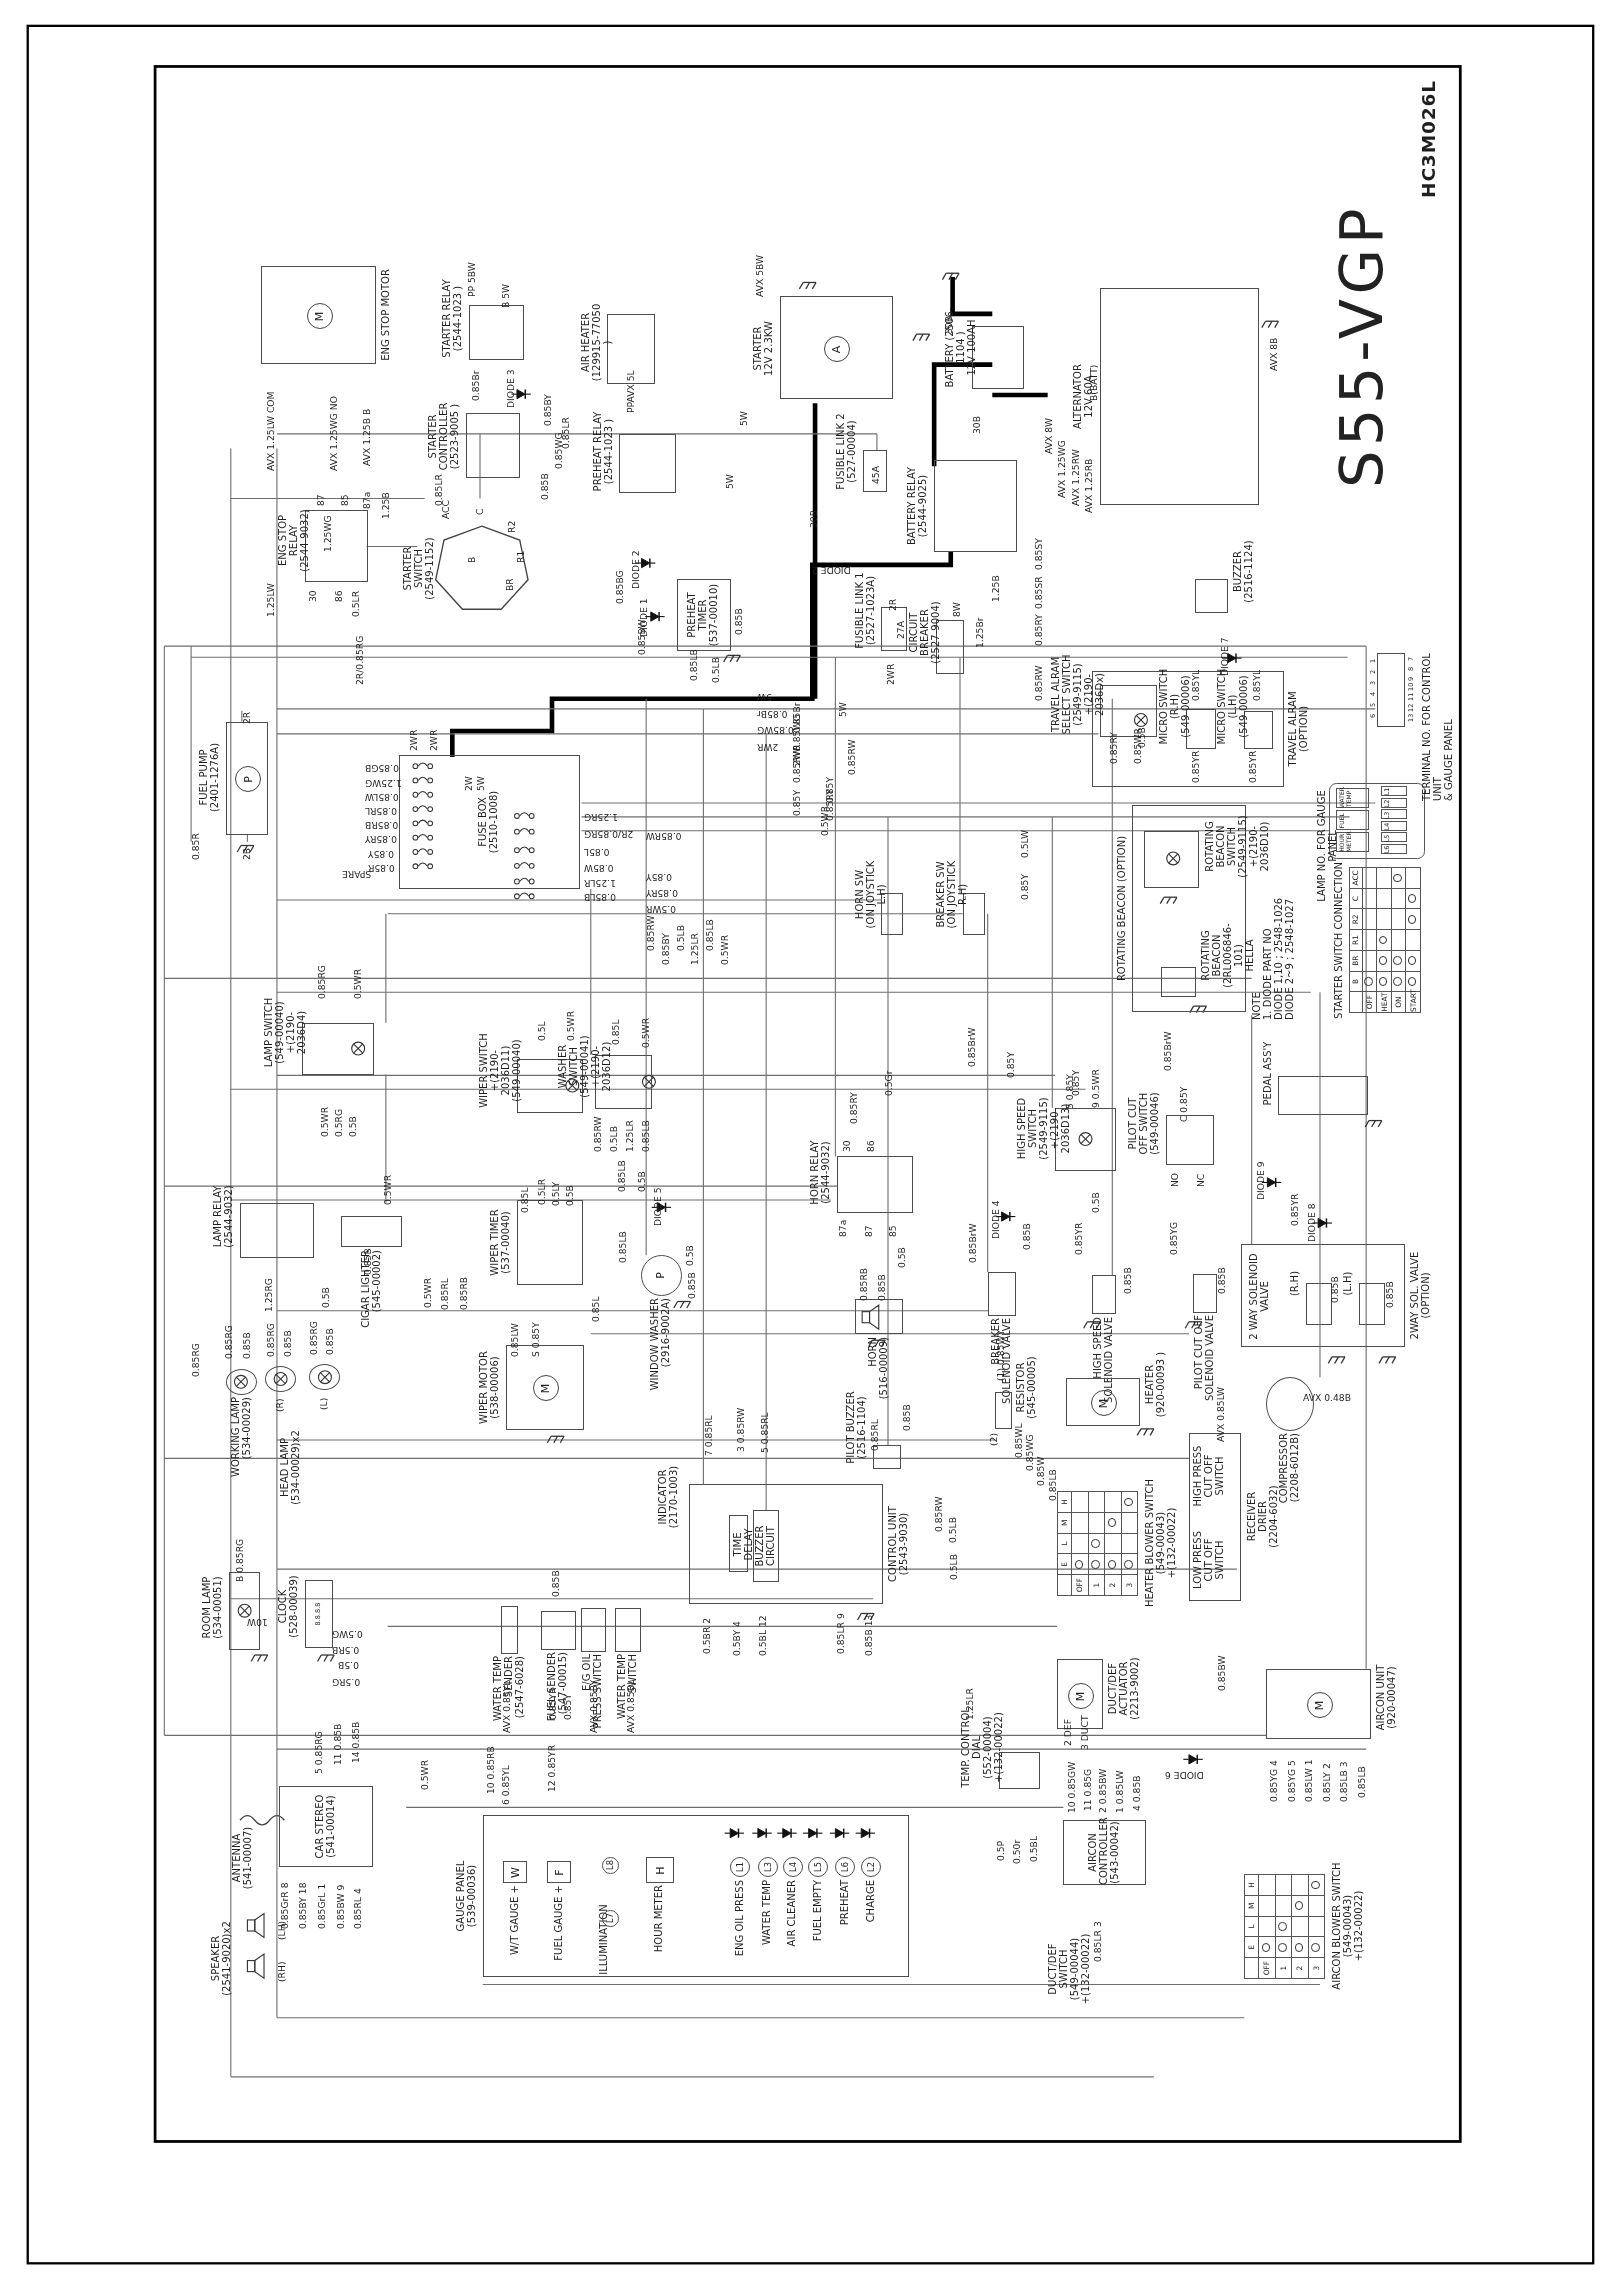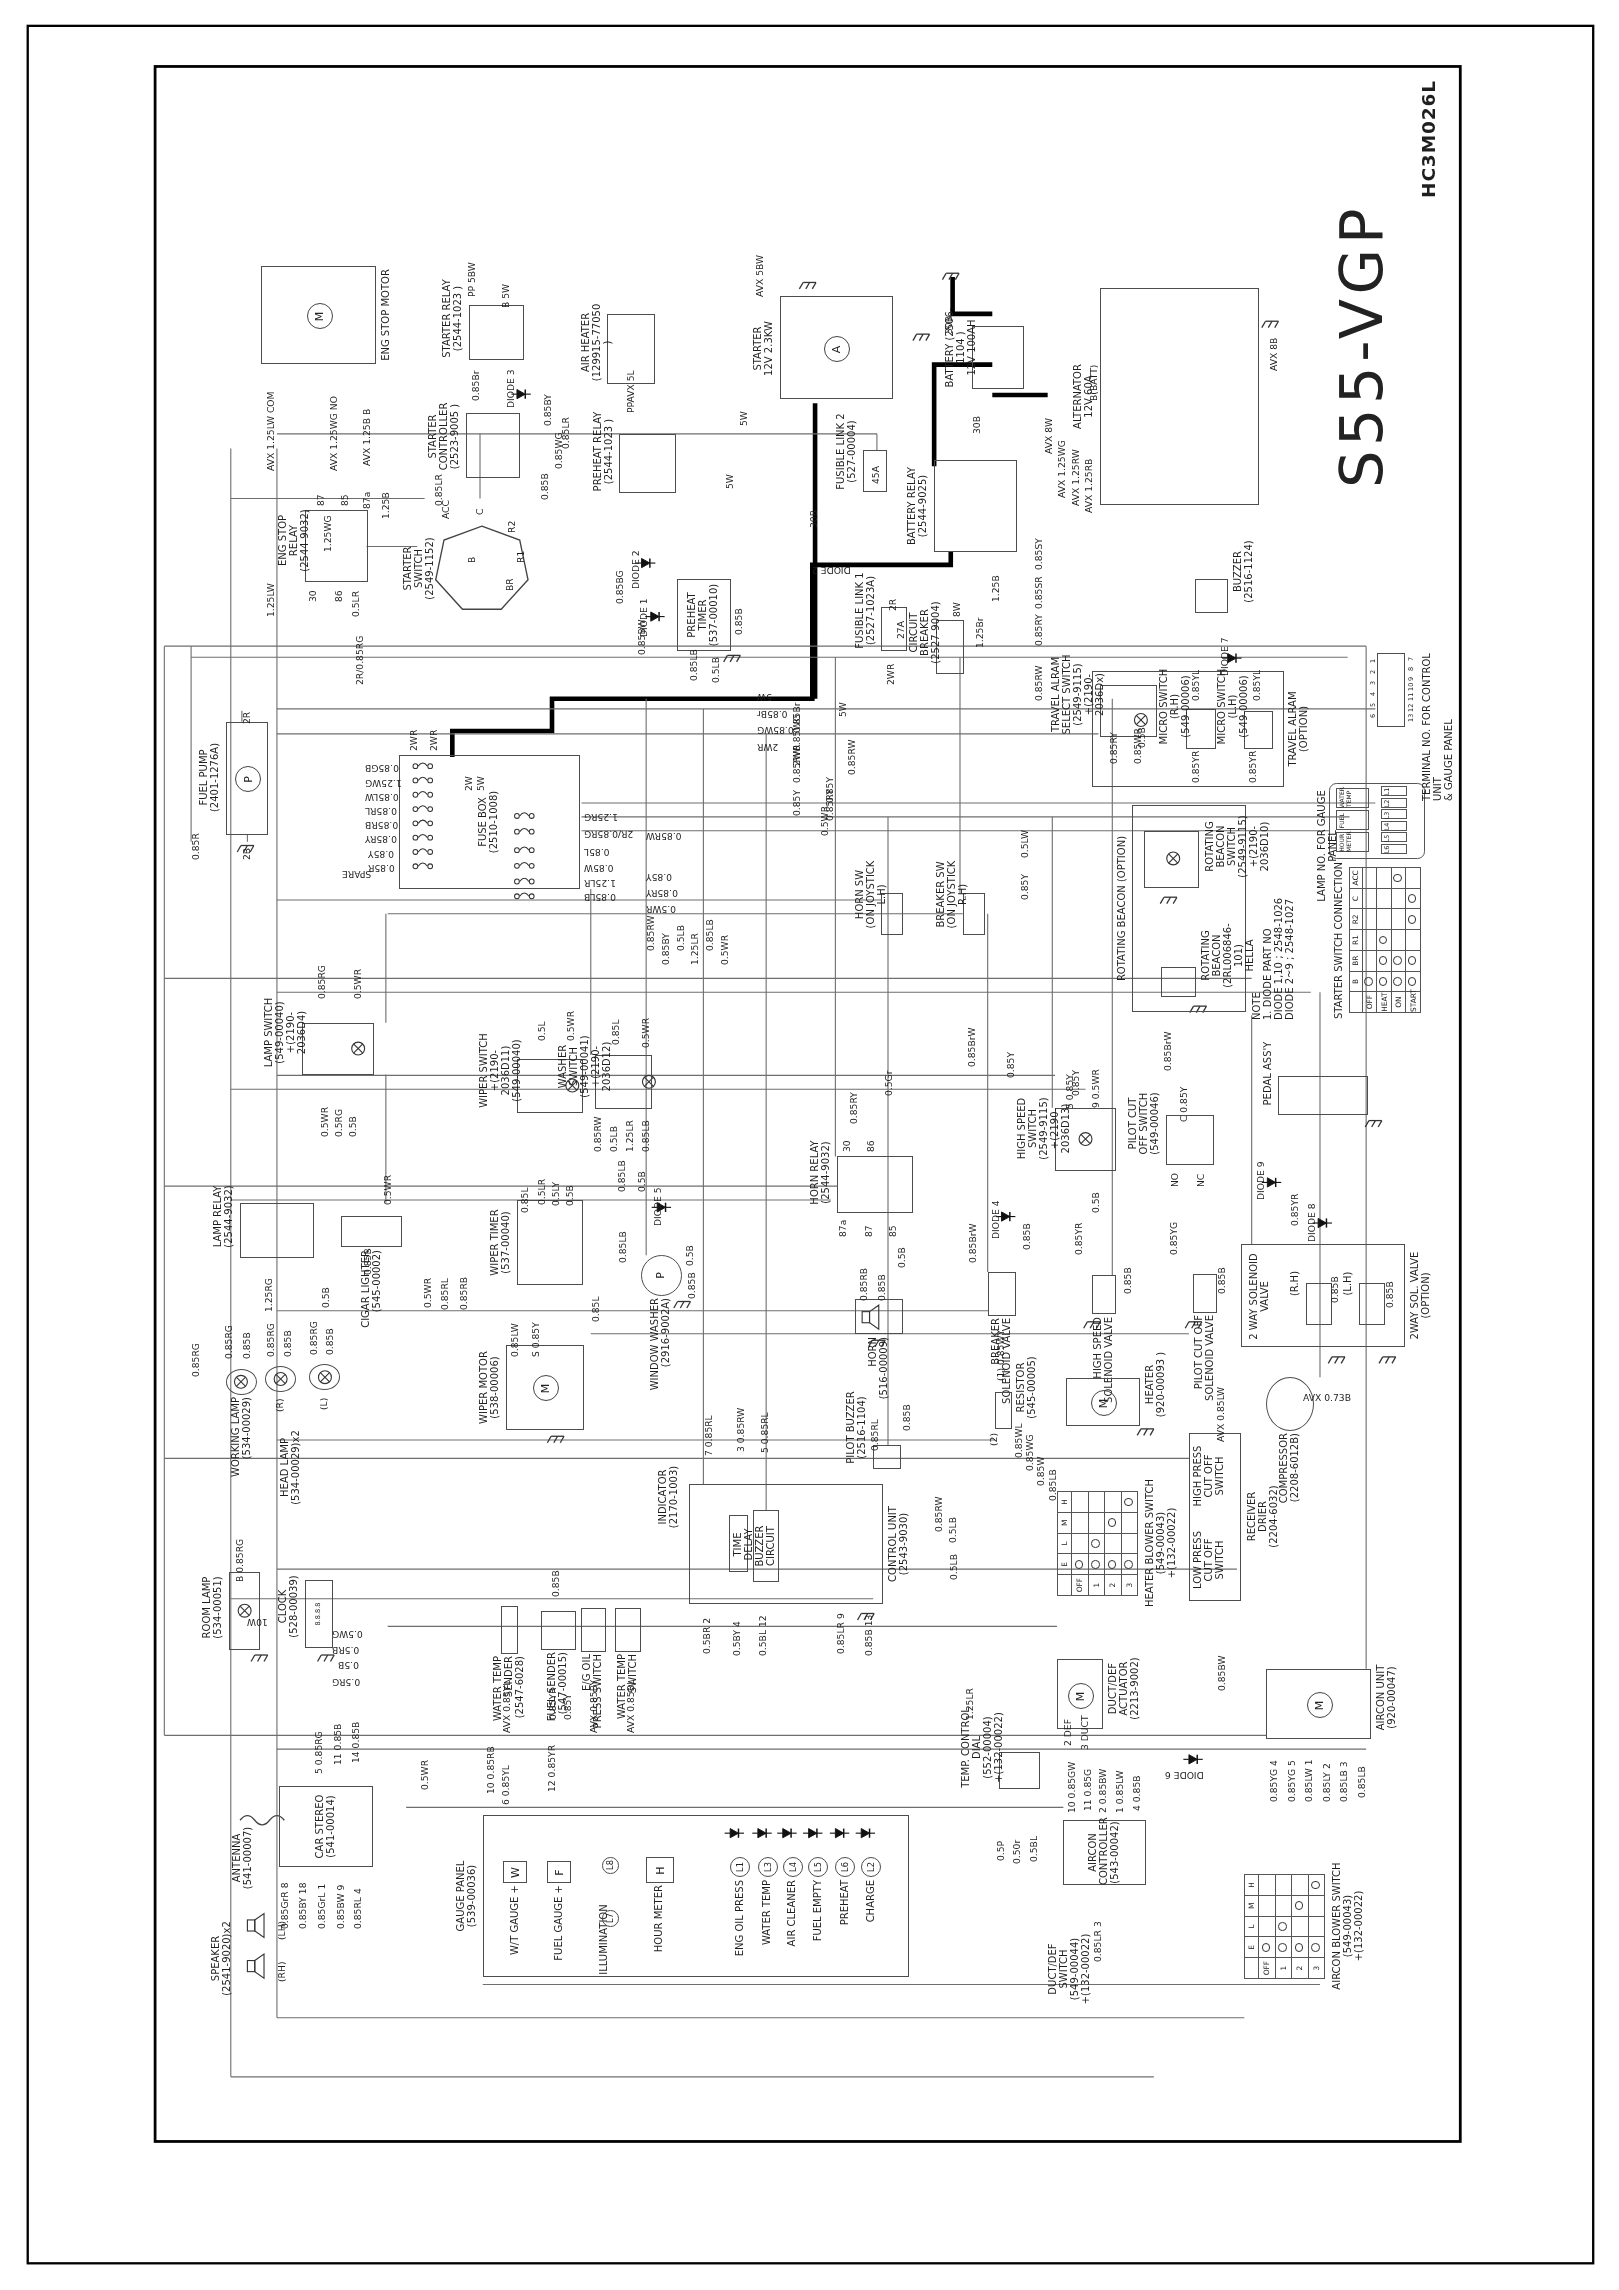--- a/index.html
+++ b/index.html
@@ -746,21 +746,21 @@
       <div class="vl " style="left: 1339px; top: 1802px; width: 120px;">0.85LB 3</div>
       <div class="vl " style="left: 1357px; top: 1798px; width: 120px;">0.85LB</div>
       <div class="vl " style="left: 965px; top: 1720px; width: 120px;">1.25LR</div>
       <div class="vl " style="left: 949px; top: 1580px; width: 120px;">0.5LB</div>
       <div class="vl " style="left: 1093px; top: 1962px; width: 120px;">0.85LR 3</div>
       <div class="vl " style="left: 996px; top: 1861px; width: 120px;">0.5P</div>
       <div class="vl " style="left: 1012px; top: 1864px; width: 120px;">0.50r</div>
       <div class="vl " style="left: 1029px; top: 1862px; width: 120px;">0.5BL</div>
       <div class="vl " style="left: 1217px; top: 1691px; width: 120px;">0.85BW</div>
       <div class="vl " style="left: 1216px; top: 1442px; width: 120px;">AVX 0.85LW</div>
-      <div style="position: absolute; font-size: 9.2px; white-space: nowrap; color: rgb(31, 31, 31); left: 1303px; top: 1392px;">AVX  0.73B</div>
+      <div style="position: absolute; font-size: 9.2px; white-space: nowrap; color: rgb(31, 31, 31); left: 1303px; top: 1392px;">AVX  0.48B</div>
       <div style="position: absolute; font-size: 9.2px; white-space: nowrap; color: rgb(31, 31, 31); left: 1165px; top: 1770px; transform: rotate(180deg); transform-origin: center center;">DIODE 6</div>
       <div class="vl " style="left: 1063px; top: 1746px; width: 120px;">2 DEF</div>
       <div class="vl " style="left: 1080px; top: 1750px; width: 120px;">3 DUCT</div>
       <div class="vl " style="left: 1006px; top: 1078px; width: 120px;">0.85Y</div>
       <div class="vl " style="left: 1071px; top: 1096px; width: 120px;">0.85Y</div>
       <div class="vl " style="left: 1163px; top: 1071px; width: 120px;">0.85BrW</div>
       <div class="vl " style="left: 646px; top: 951px; width: 120px;">0.85RW</div>
       <div class="vl " style="left: 661px; top: 965px; width: 120px;">0.85BY</div>
       <div class="vl " style="left: 676px; top: 951px; width: 120px;">0.5LB</div>
       <div class="vl " style="left: 690px; top: 965px; width: 120px;">1.25LR</div>

